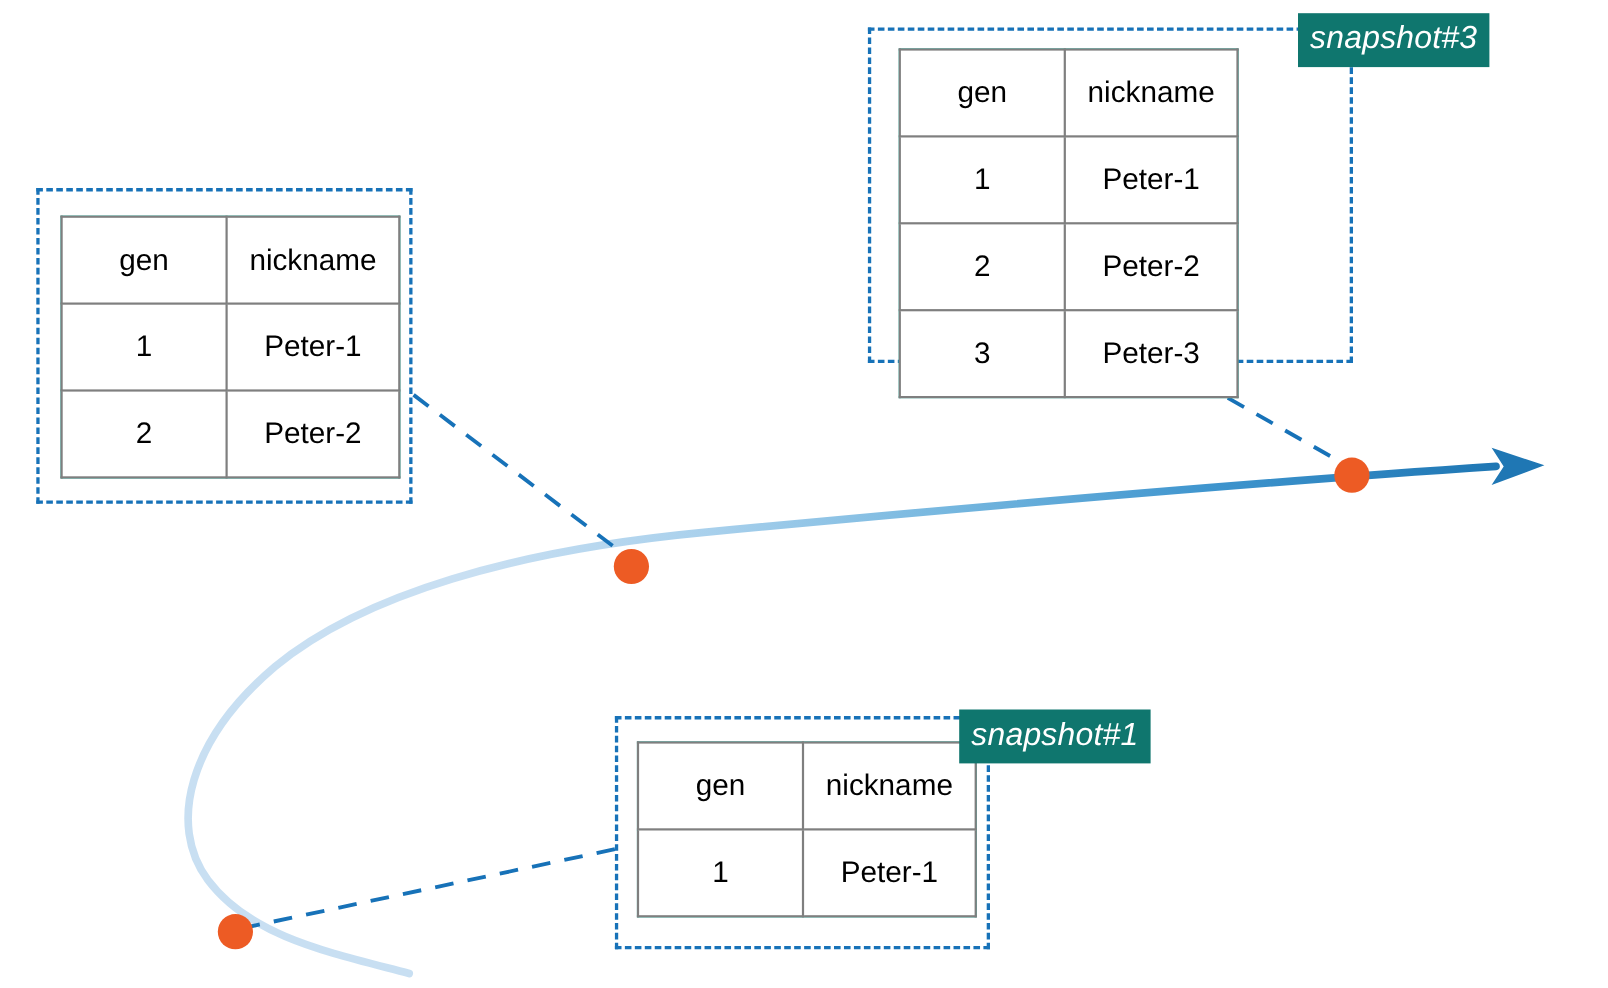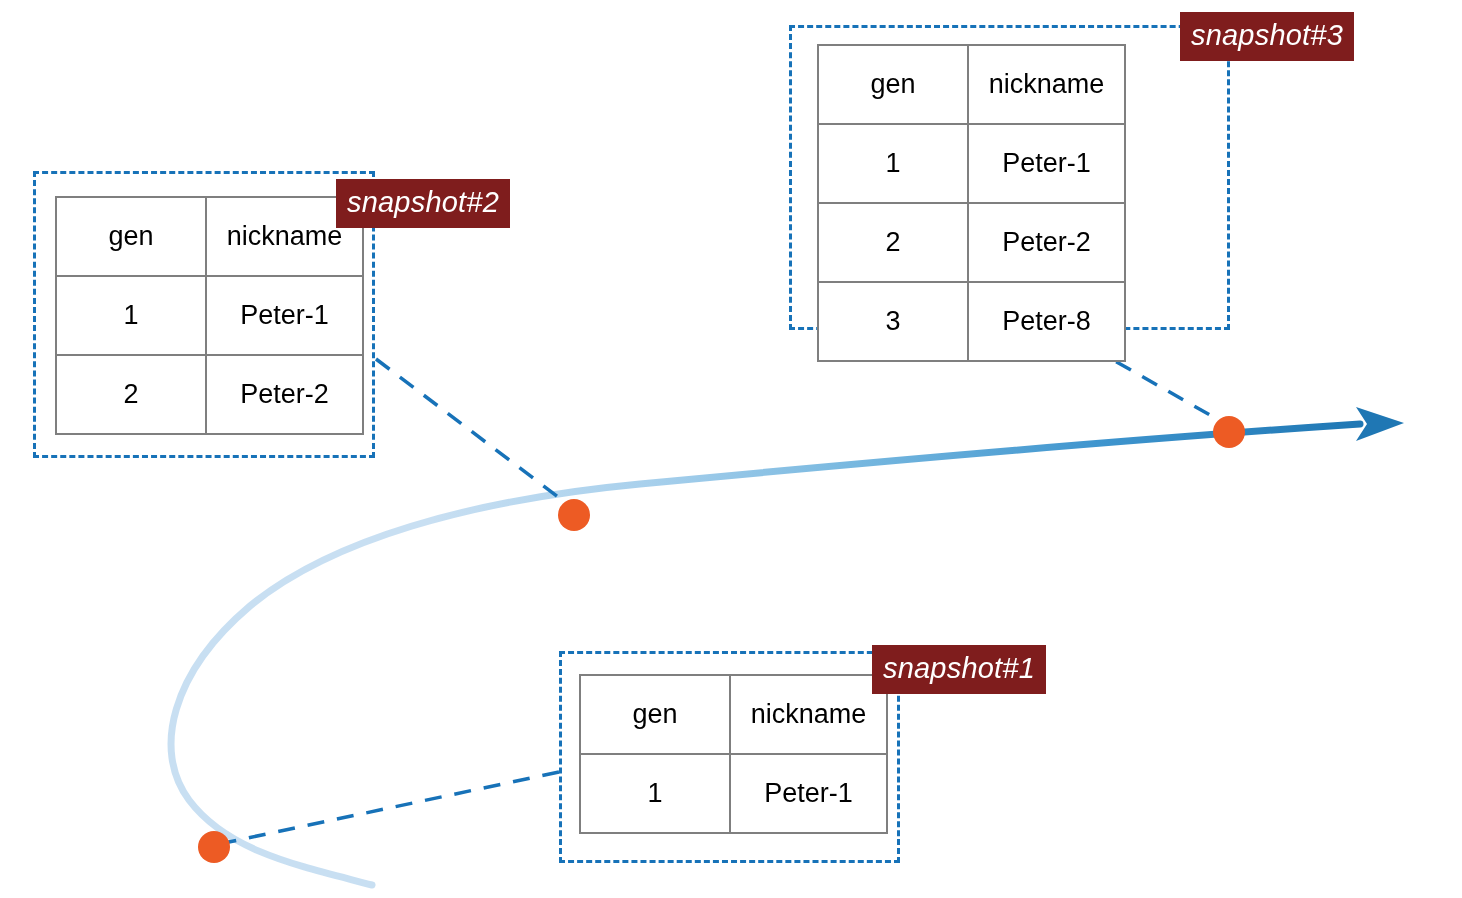--- a/index.html
+++ b/index.html
@@ -56,21 +56,21 @@
     font-weight: 400;
     padding: 0;
     background: #ffffff;
   }
   .snapshot-table td.col-gen { width: 148px; }
   .snapshot-table td.col-nick { width: 155px; margin-top: 12px; }
   .snapshot-table tr { height: 79px; }
 
   .snapshot-chip {
     position: absolute;
-    background: #7f1d1d;
+    background: #0f766e;
     color: #ffffff;
     font-family: "Liberation Sans", sans-serif;
     font-style: italic;
     font-size: 29px;
     font-weight: 400;
     line-height: 1;
     padding: 9px 11px 11px 11px;
     white-space: nowrap;
     letter-spacing: 0.2px;
   }
@@ -135,42 +135,41 @@
         <tr>
           <td class="col-gen">1</td>
           <td class="col-nick">Peter-1</td>
         </tr>
         <tr>
           <td class="col-gen">2</td>
           <td class="col-nick">Peter-2</td>
         </tr>
       </tbody>
     </table>
-    <div class="snapshot-chip" id="snapshot-2-chip">snapshot#2</div>
   </div>
 
   <div class="snapshot-group" id="snapshot-3-group">
     <div class="snapshot-frame"></div>
     <table class="snapshot-table" id="snapshot-3-table">
       <tbody>
         <tr>
           <td class="col-gen">gen</td>
           <td class="col-nick">nickname</td>
         </tr>
         <tr>
           <td class="col-gen">1</td>
           <td class="col-nick">Peter-1</td>
         </tr>
         <tr>
           <td class="col-gen">2</td>
           <td class="col-nick">Peter-2</td>
         </tr>
         <tr>
           <td class="col-gen">3</td>
-          <td class="col-nick">Peter-8</td>
+          <td class="col-nick">Peter-3</td>
         </tr>
       </tbody>
     </table>
     <div class="snapshot-chip" id="snapshot-3-chip">snapshot#3</div>
   </div>
 
   <div class="snapshot-group" id="snapshot-1-group">
     <div class="snapshot-frame"></div>
     <table class="snapshot-table" id="snapshot-1-table">
       <tbody>

